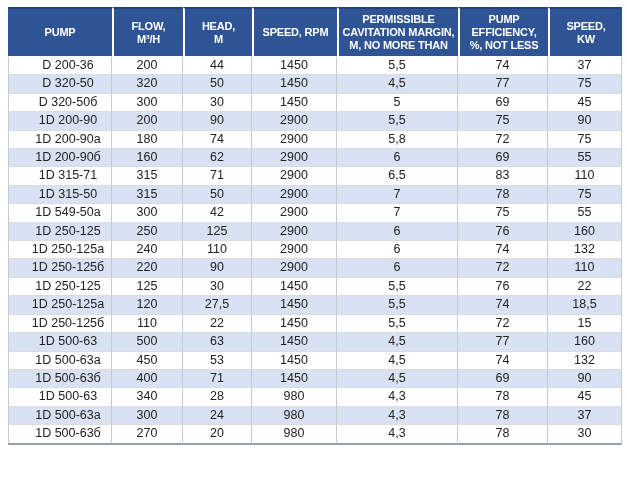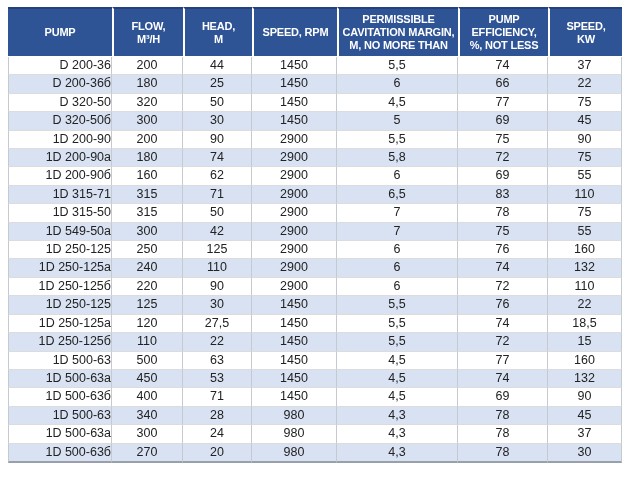--- a/index.html
+++ b/index.html
@@ -47,21 +47,21 @@
     line-height: 17.4px;
     text-align: center;
     vertical-align: middle;
     border-right: 1px solid var(--grid-line, #C5C9D0);
     border-bottom: 1px solid #DCDCDC;
     padding: 0;
     overflow: hidden;
     white-space: nowrap;
   }
   tbody td:first-child {
-    text-align: right;
+    text-align: center;
     padding-left: 16px;
     border-left: 1px solid var(--grid-line, #C5C9D0);
   }
   tbody tr:nth-child(even) td { background: var(--row-alt-bg, #D9E2F3); }
   tbody tr:last-child td { border-bottom: 2px solid #98A0AC; }
 </style>
 </head>
 <body>
 
 <div class="page">
@@ -97,29 +97,20 @@
         <tr>
           <td>D 200-36</td>
           <td>200</td>
           <td>44</td>
           <td>1450</td>
           <td>5,5</td>
           <td>74</td>
           <td>37</td>
         </tr>
         <tr>
-          <td>D 200-36б</td>
-          <td>180</td>
-          <td>25</td>
-          <td>1450</td>
-          <td>6</td>
-          <td>66</td>
-          <td>22</td>
-        </tr>
-        <tr>
           <td>D 320-50</td>
           <td>320</td>
           <td>50</td>
           <td>1450</td>
           <td>4,5</td>
           <td>77</td>
           <td>75</td>
         </tr>
         <tr>
           <td>D 320-50б</td>

